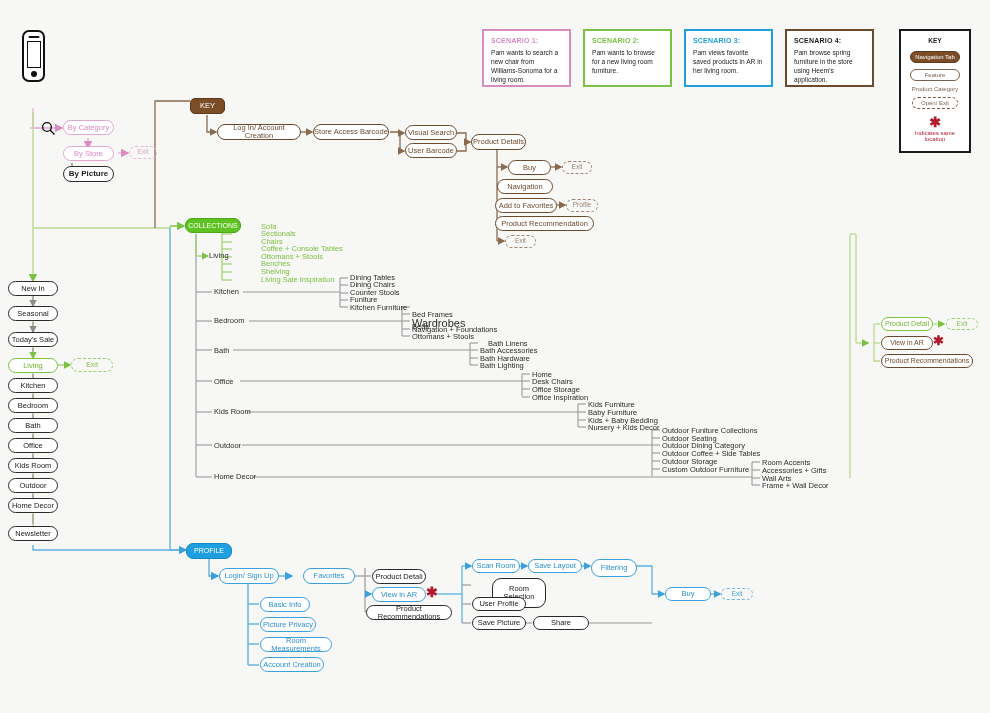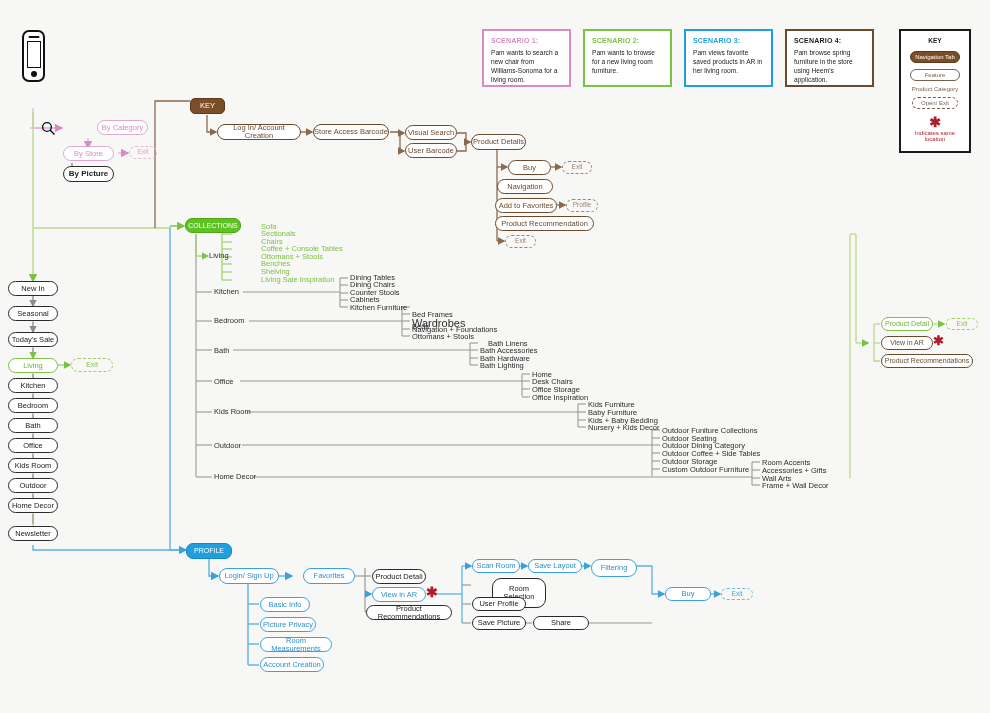--- a/index.html
+++ b/index.html
@@ -242,21 +242,21 @@
     <div class="phone-speaker"></div>
     <div class="phone-screen"></div>
     <div class="phone-home"></div>
   </div>
 
   <svg style="position:absolute;left:41px;top:121px;width:15px;height:15px;">
     <circle cx="6" cy="6" r="4.4" stroke="#111" stroke-width="1.4" fill="none"></circle>
     <line x1="9" y1="9" x2="13.5" y2="13.5" stroke="#111" stroke-width="1.5"></line>
   </svg>
 
-  <div class="node n-pink" style="left:63px;top:120px;width:51px;height:15px;font-size:7.5px;margin-left:34px;">
+  <div class="node n-pink" style="left:63px;top:120px;width:51px;height:15px;font-size:7.5px;">
     <span>By Category</span>
   </div>
   <div class="node n-pink" style="left:63px;top:146px;width:51px;height:15px;font-size:7.5px;">
     <span>By Store</span>
   </div>
   <div class="node n-dash-pink" style="left:129px;top:146px;width:28px;height:13px;font-size:6.5px;border-radius:8px;">
     <span>Exit</span>
   </div>
   <div class="node n-dark" style="left:63px;top:166px;width:51px;height:16px;font-size:8px;font-weight:bold;">
     <span>By Picture</span>
@@ -356,21 +356,21 @@
   <div class="leaf leaf-green" style="left:261px;top:244px;font-size:7.5px;"><span>Coffee + Console Tables</span></div>
   <div class="leaf leaf-green" style="left:261px;top:252px;font-size:7.5px;"><span>Ottomans + Stools</span></div>
   <div class="leaf leaf-green" style="left:261px;top:259px;font-size:7.5px;"><span>Benches</span></div>
   <div class="leaf leaf-green" style="left:261px;top:267px;font-size:7.5px;"><span>Shelving</span></div>
   <div class="leaf leaf-green" style="left:261px;top:275px;font-size:7.5px;"><span>Living Sale Inspiration</span></div>
 
   <div class="branch" style="left:214px;top:287px;font-size:7.5px;"><span>Kitchen</span></div>
   <div class="leaf" style="left:350px;top:273px;font-size:7.5px;"><span>Dining Tables</span></div>
   <div class="leaf" style="left:350px;top:280px;font-size:7.5px;"><span>Dining Chairs</span></div>
   <div class="leaf" style="left:350px;top:288px;font-size:7.5px;"><span>Counter Stools</span></div>
-  <div class="leaf" style="left:350px;top:295px;font-size:7.5px;"><span>Cabinets</span></div>
+  <div class="leaf" style="left:350px;top:295px;font-size:7.5px;"><span>Funiture</span></div>
   <div class="leaf" style="left:350px;top:303px;font-size:7.5px;"><span>Kitchen Furniture</span></div>
 
   <div class="branch" style="left:214px;top:316px;font-size:7.5px;"><span>Bedroom</span></div>
   <div class="leaf" style="left:412px;top:302px;font-size:7.5px;margin-top:20px;"><span>Beds</span></div>
   <div class="leaf" style="left:412px;top:310px;font-size:7.5px;"><span>Bed Frames</span></div>
   <div class="leaf" style="left:412px;top:317px;font-size:11px;"><span>Wardrobes</span></div>
   <div class="leaf" style="left:412px;top:325px;font-size:7.5px;"><span>Navigation + Foundations</span></div>
   <div class="leaf" style="left:412px;top:332px;font-size:7.5px;"><span>Ottomans + Stools</span></div>
 
   <div class="branch" style="left:214px;top:346px;font-size:7.5px;"><span>Bath</span></div>

